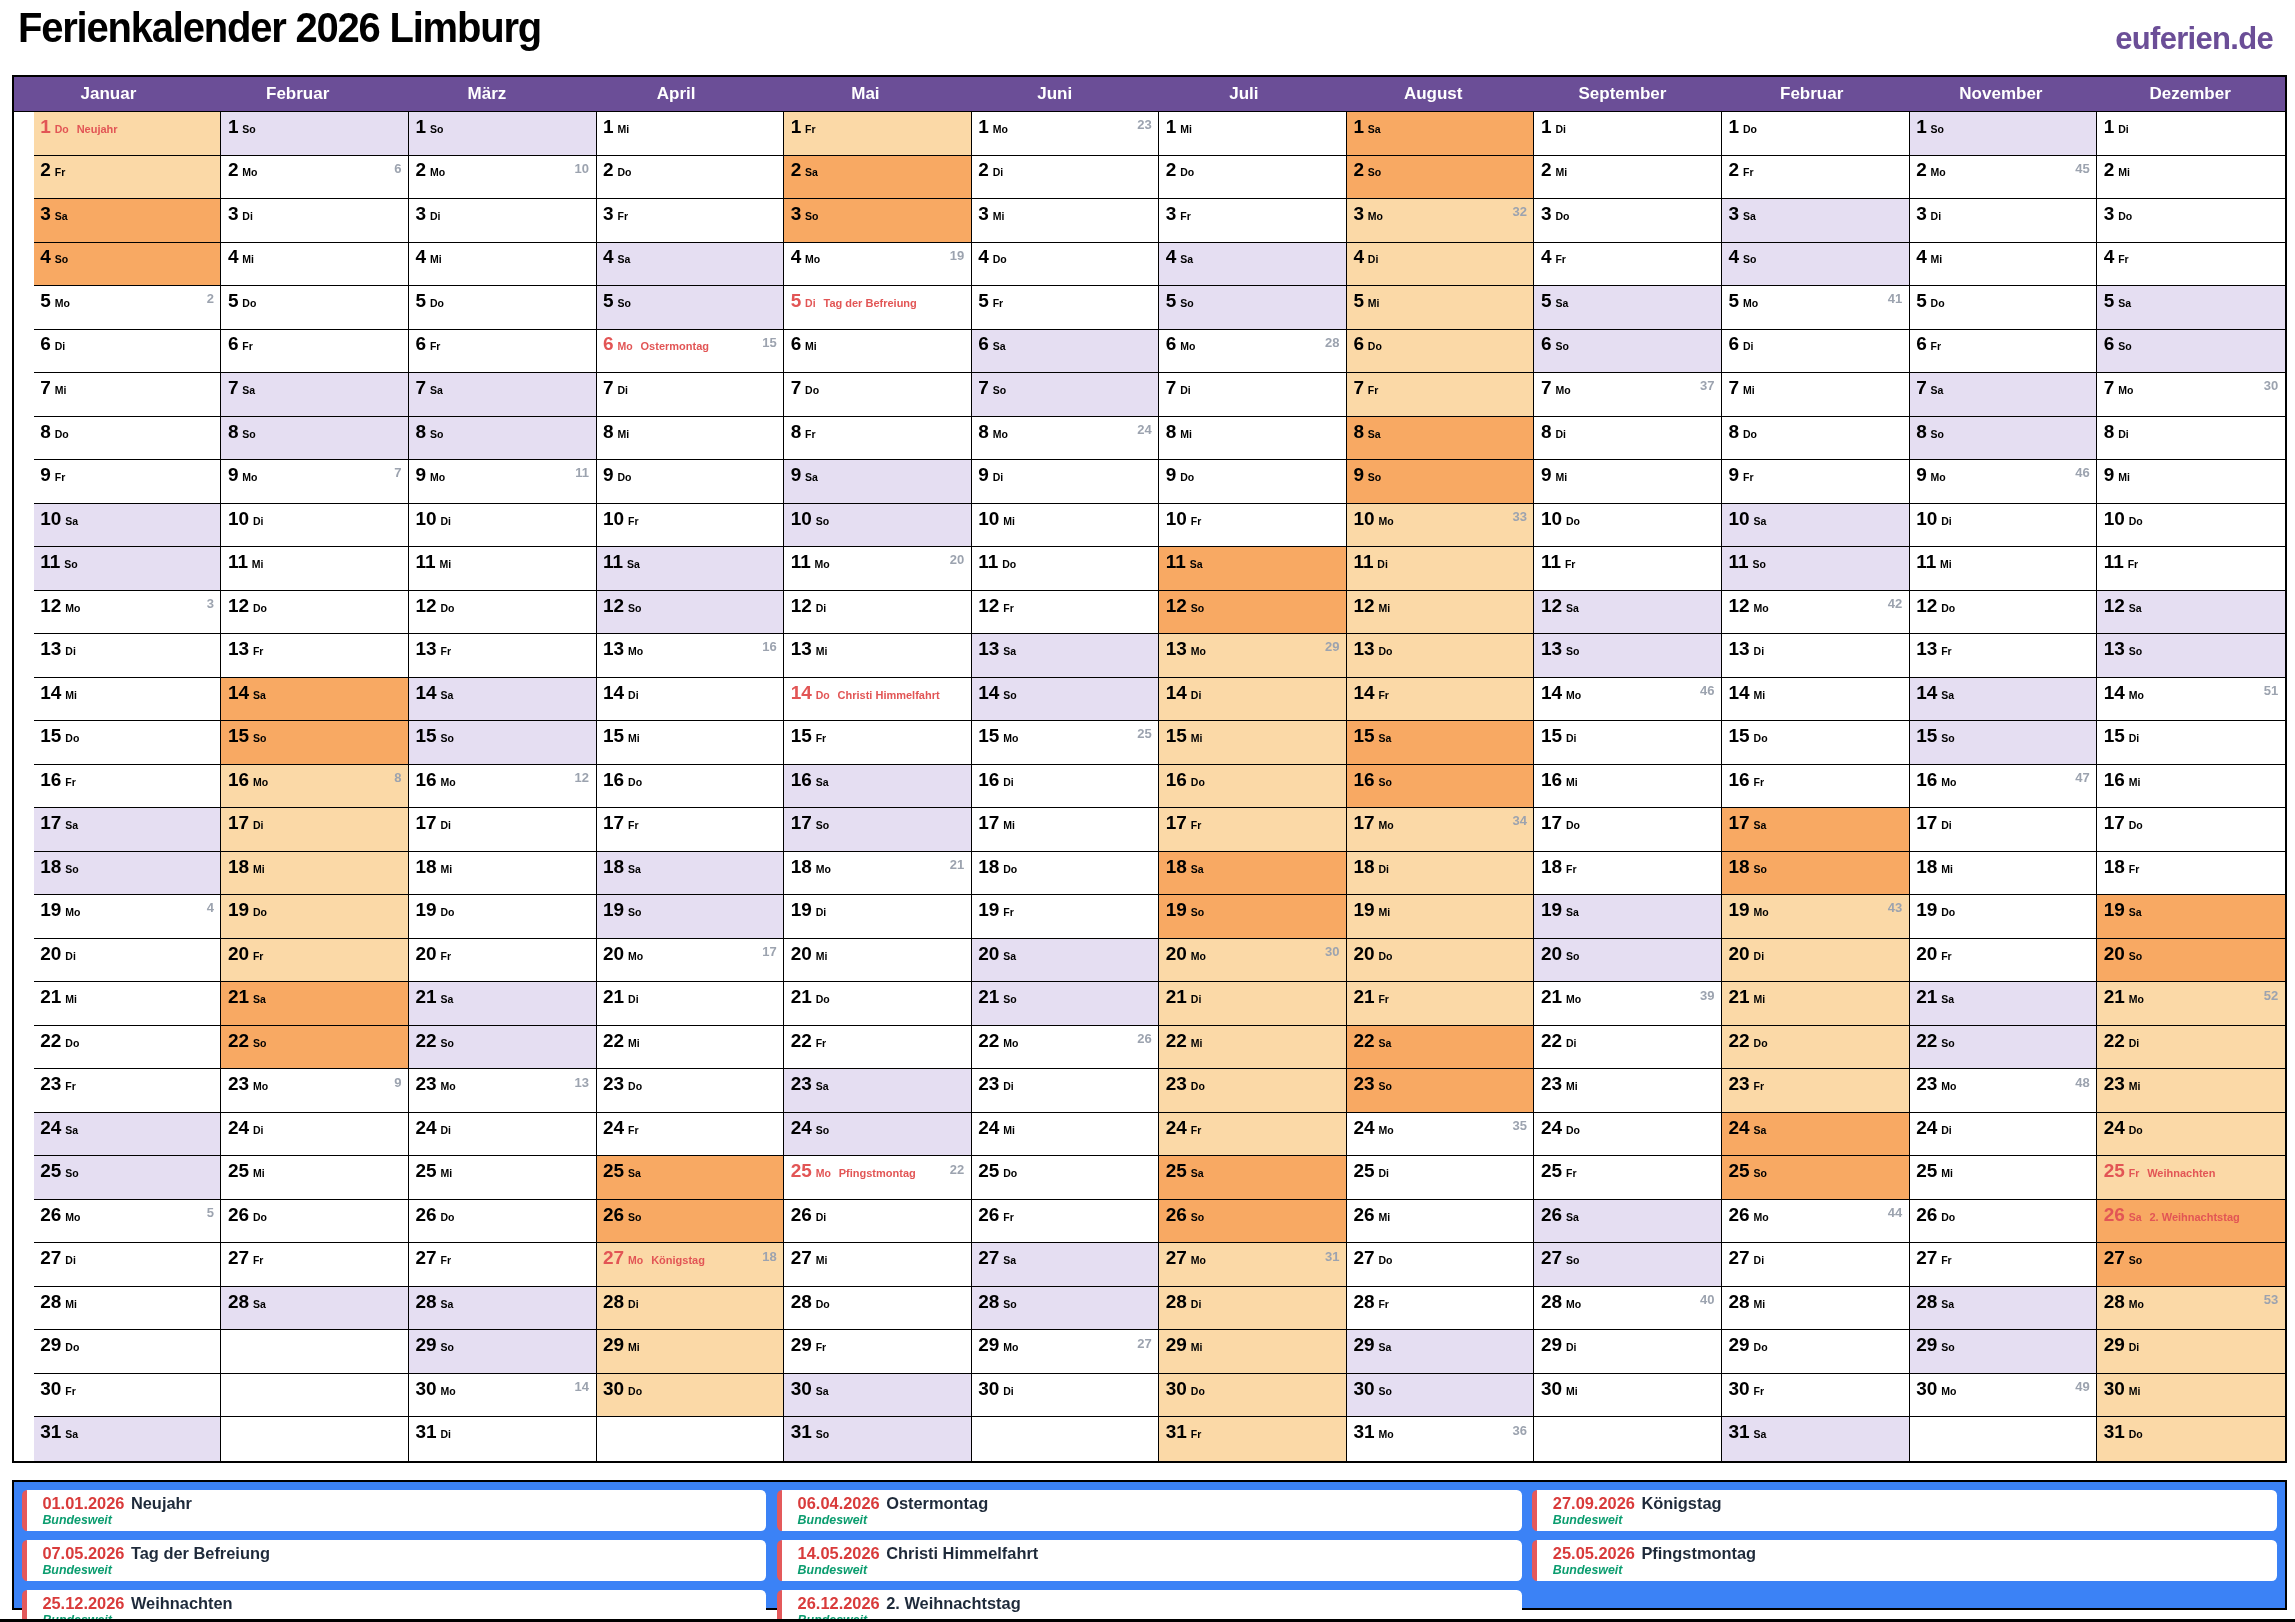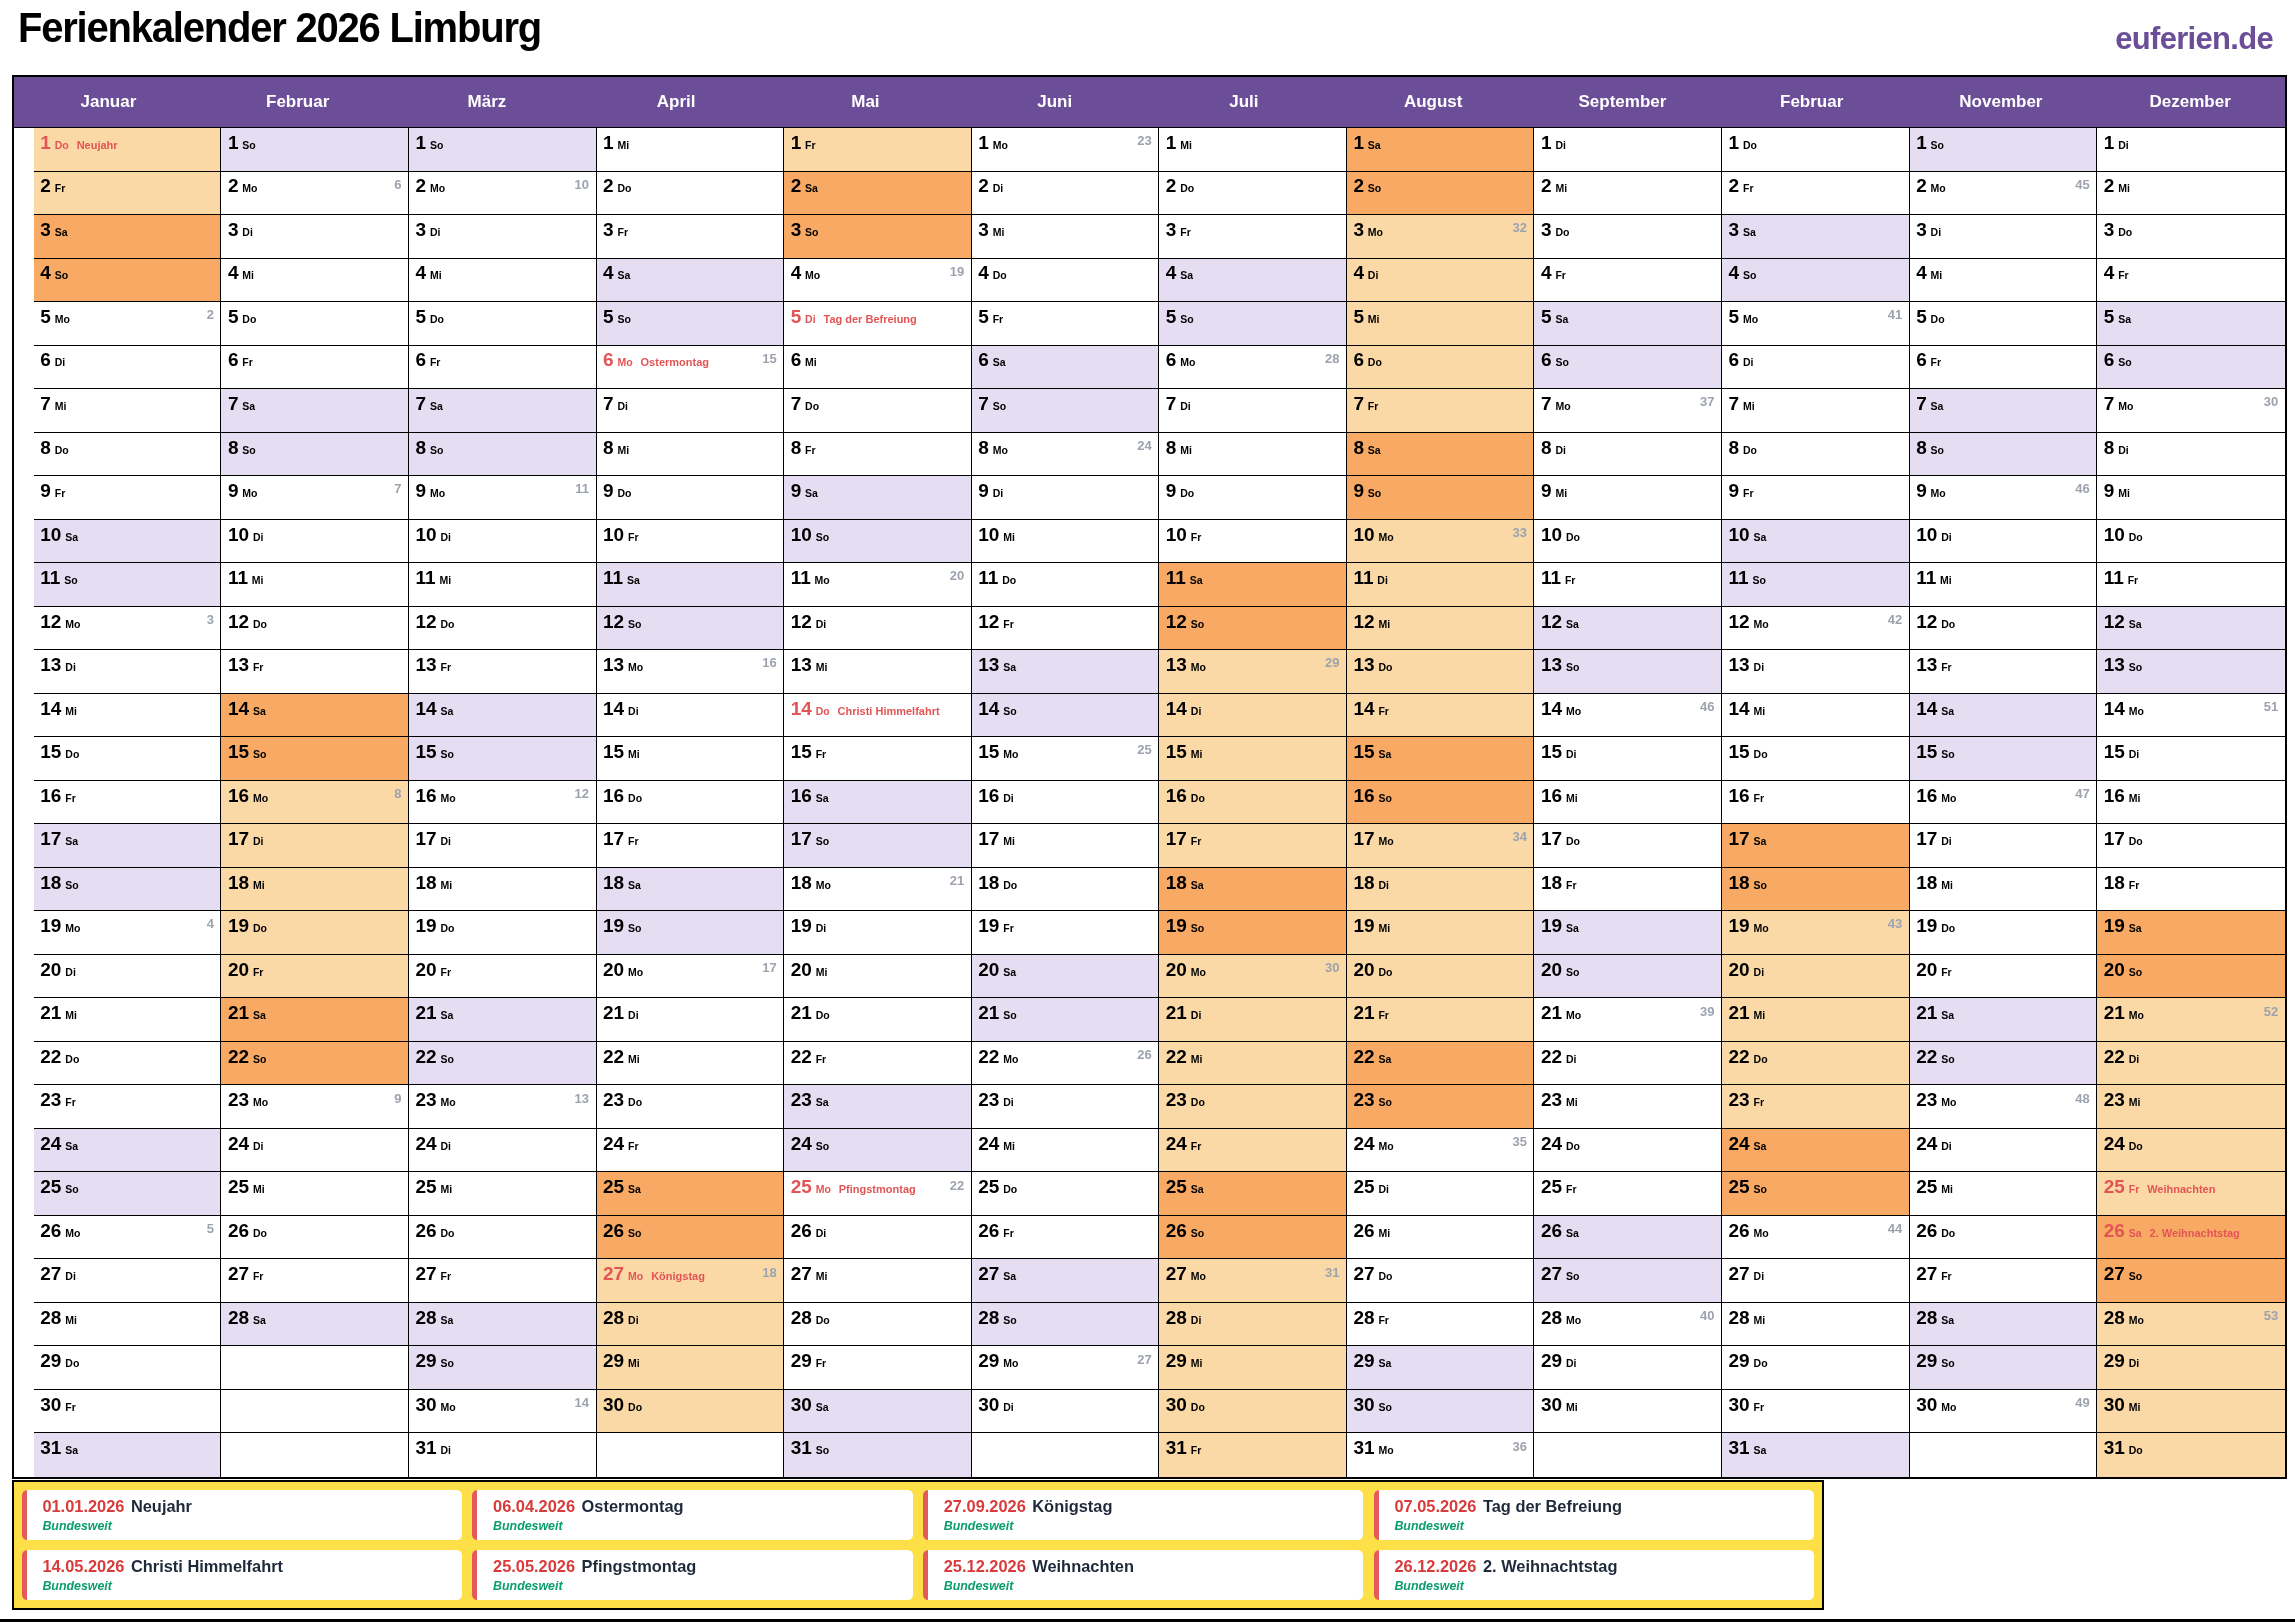--- a/index.html
+++ b/index.html
@@ -19,21 +19,21 @@
     letter-spacing:-0.7px;
     margin-left:32px;
   }
   
   .calendar{
     position:absolute;left:11.8px;top:75px;width:2275px;
     border:2px solid #000;box-sizing:border-box;background:#fff;
   }
   .month-head-row{
     display:grid;grid-template-columns:repeat(12,1fr);
-    background:var(--purple,#6B4E97);height:50px;
+    background:var(--purple,#6B4E97);height:34px;
   }
   .month-head-row .mh{
     color:#fff;font-weight:bold;font-size:17px;
     display:flex;align-items:center;justify-content:center;
   }
   .day-grid{
     display:grid;
     grid-template-columns:repeat(12,1fr);
     grid-template-rows:repeat(31,1fr);
     grid-auto-flow:column;
@@ -53,23 +53,23 @@
   .cell .wk{
     position:absolute;top:5.2px;right:6.5px;
     font-size:13px;font-weight:bold;color:var(--grey,#9CA3AF);
   }
   .cell.we{background:var(--weekend,#E5DEF2);}
   .cell.sh{background:var(--school,#FBD9A7);}
   .cell.shwe{background:var(--schoolwe,#F8A963);}
   .cell.red .num,.cell.red .wd{color:var(--red,#E25555);}
   
   .legend{
-    position:absolute;left:11.8px;top:1480px;width:1812px;height:130px;
-    box-sizing:border-box;border:2px solid #000;background:#fde047;
-    display:grid;grid-template-columns:repeat(4,1fr);grid-template-rows:1fr 1fr;
+    position:absolute;left:11.8px;top:1480px;width:2275px;height:130px;
+    box-sizing:border-box;border:2px solid #000;background:#3b82f6;
+    display:grid;grid-template-columns:repeat(3,1fr);grid-template-rows:1fr 1fr;
     gap:9.2px 10.5px;padding:7.9px 7.9px;
   }
   .lcard{
     background:#fff;border-radius:5.2px;border-left:5.2px solid #E4595B;
     padding:3.9px 15.7px;display:flex;flex-direction:column;justify-content:space-evenly;
     box-sizing:border-box;
   }
   .lcard .l-date{color:#D93B3B;font-weight:bold;font-size:16.4px;}
   .lcard .l-name{color:#1E2A3A;font-weight:bold;font-size:16.4px;margin-left:6.5px;}
   .lcard .l-scope{color:#0B9D6F;font-weight:bold;font-style:italic;font-size:12.4px;}

